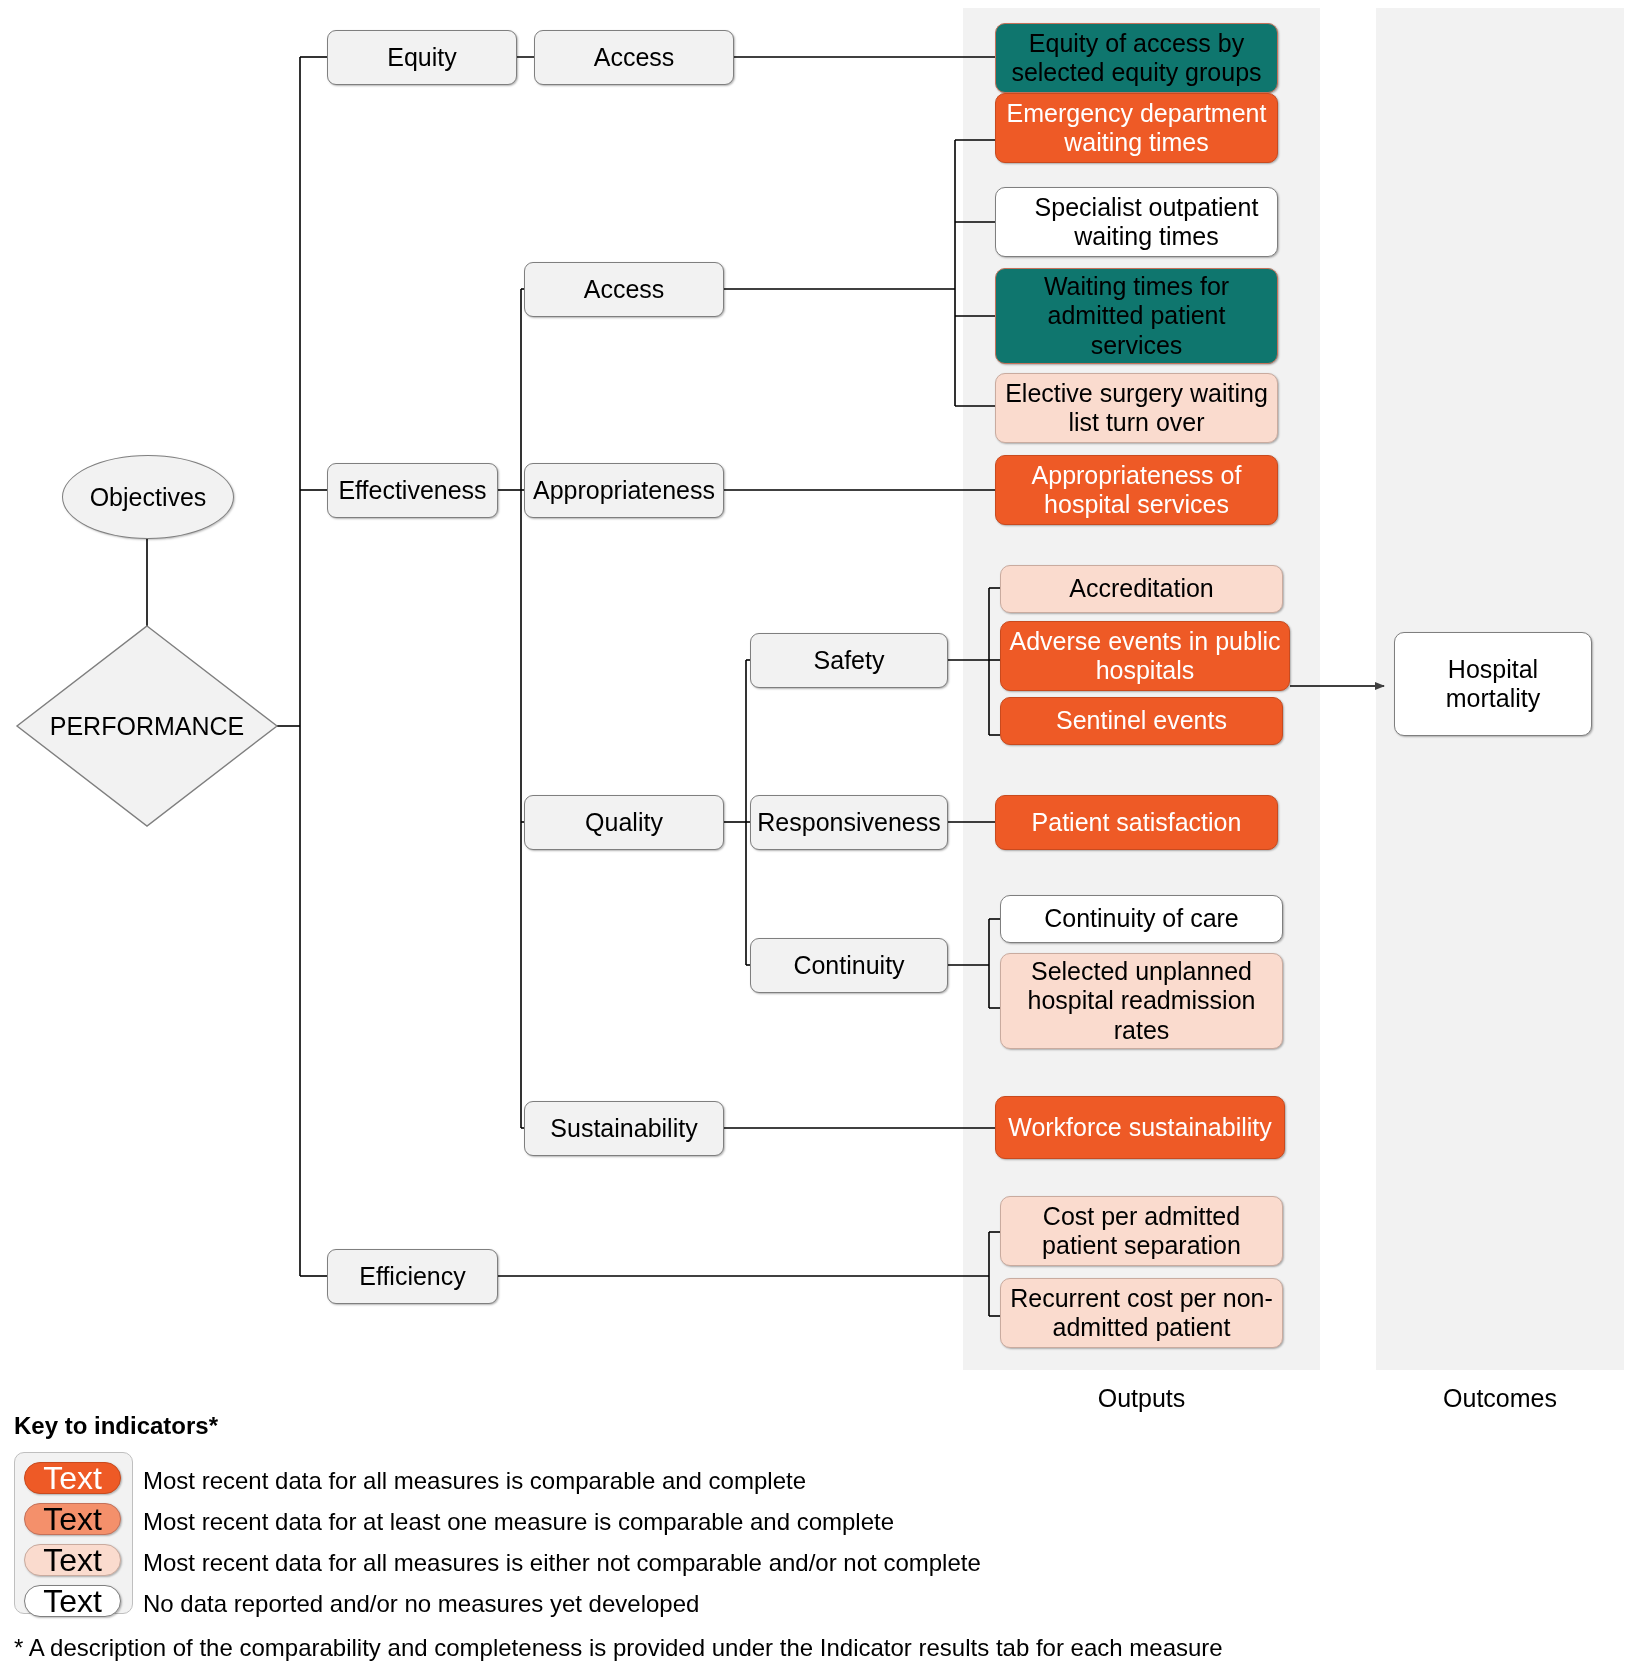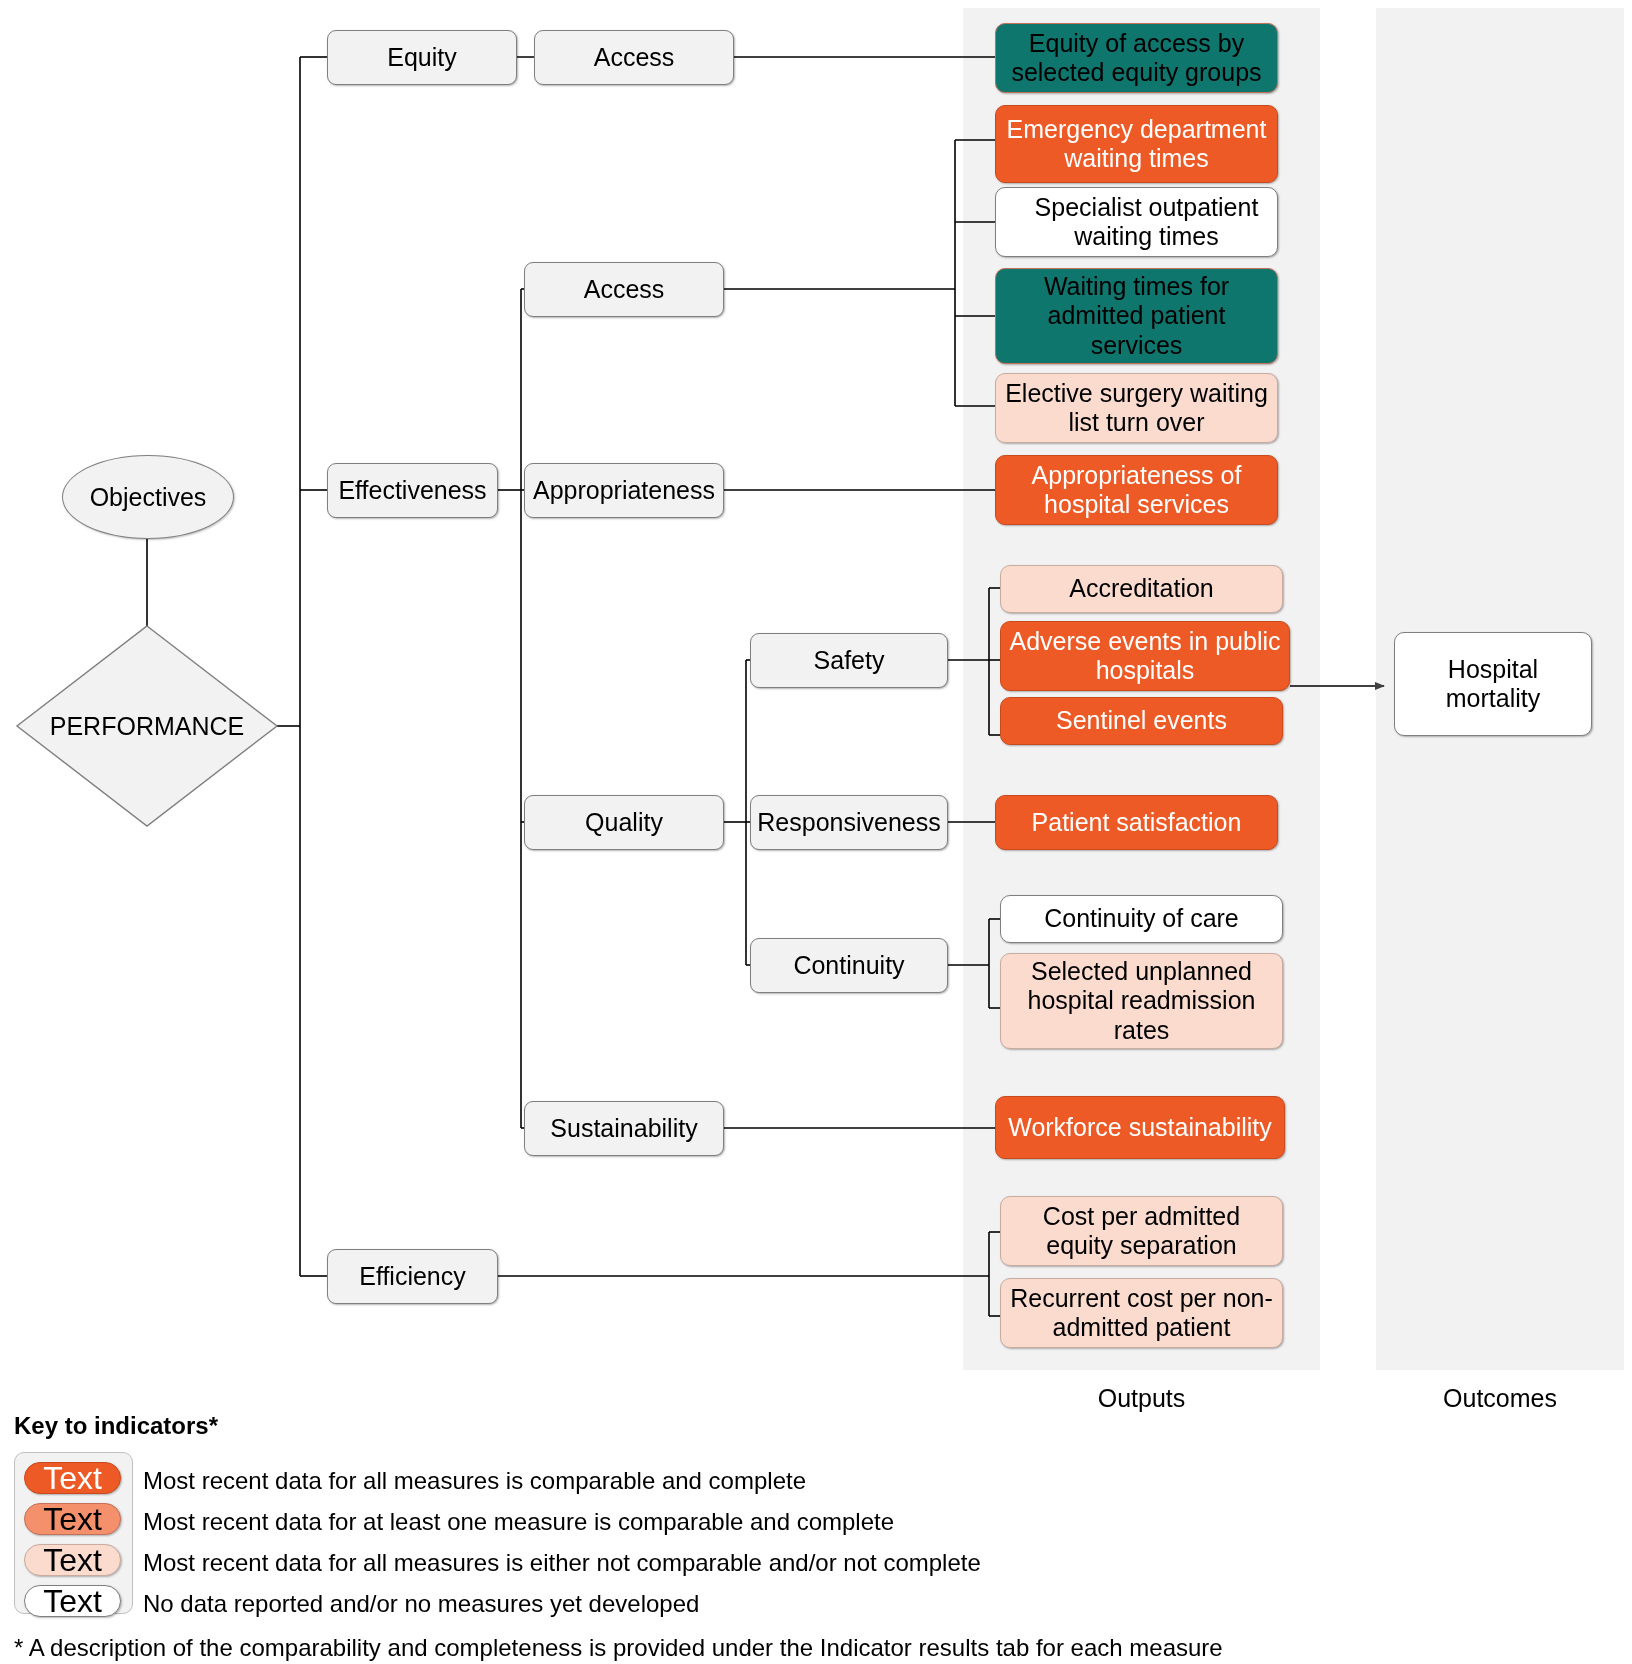--- a/index.html
+++ b/index.html
@@ -180,21 +180,21 @@
   </div>
 
   <div class="node cat" style="left:750px;top:938px;width:198px;height:55px;">
     <span>Continuity</span>
   </div>
 
   <div class="node ind lvl2" style="left:995px;top:23px;width:283px;height:70px;">
     <span>Equity of access by selected equity groups</span>
   </div>
 
-  <div class="node ind lvl1" style="left:995px;top:105px;width:283px;height:78px;">
+  <div class="node ind lvl1" style="left:995px;top:93px;width:283px;height:70px;">
     <span>Emergency department waiting times</span>
   </div>
 
   <div class="node ind lvl4" style="left:995px;top:187px;width:283px;height:70px;padding-left:28px;">
     <span>Specialist outpatient waiting times</span>
   </div>
 
   <div class="node ind lvl2" style="left:995px;top:268px;width:283px;height:96px;">
     <span>Waiting times for admitted patient services</span>
   </div>
@@ -229,21 +229,21 @@
 
   <div class="node ind lvl3" style="left:1000px;top:953px;width:283px;height:96px;">
     <span>Selected unplanned hospital readmission rates</span>
   </div>
 
   <div class="node ind lvl1" style="left:995px;top:1096px;width:290px;height:63px;">
     <span>Workforce sustainability</span>
   </div>
 
   <div class="node ind lvl3" style="left:1000px;top:1196px;width:283px;height:70px;">
-    <span>Cost per admitted equity separation</span>
+    <span>Cost per admitted patient separation</span>
   </div>
 
   <div class="node ind lvl3" style="left:1000px;top:1278px;width:283px;height:70px;">
     <span>Recurrent cost per non-admitted patient</span>
   </div>
 
   <div class="node ind lvl4" style="left:1394px;top:632px;width:198px;height:104px;">
     <span>Hospital mortality</span>
   </div>
 

